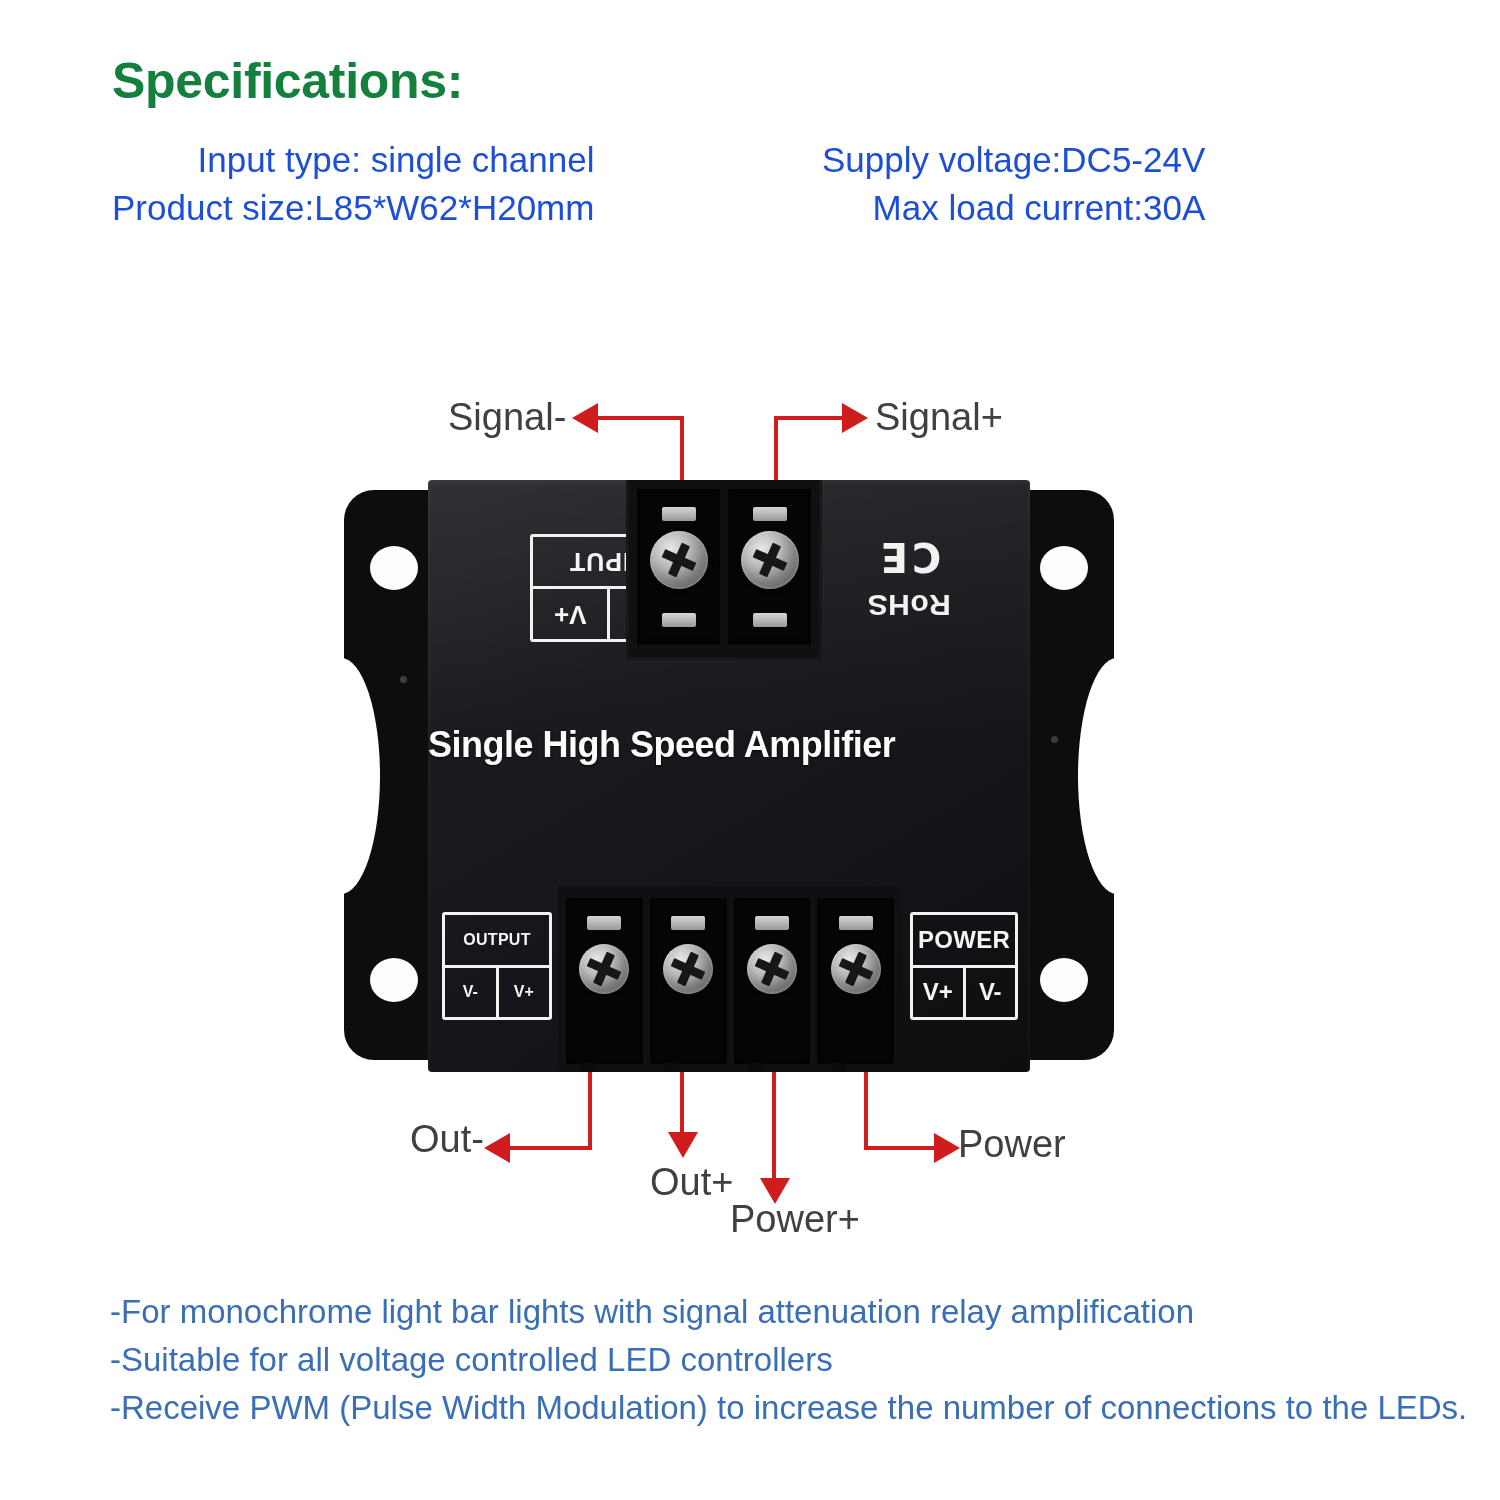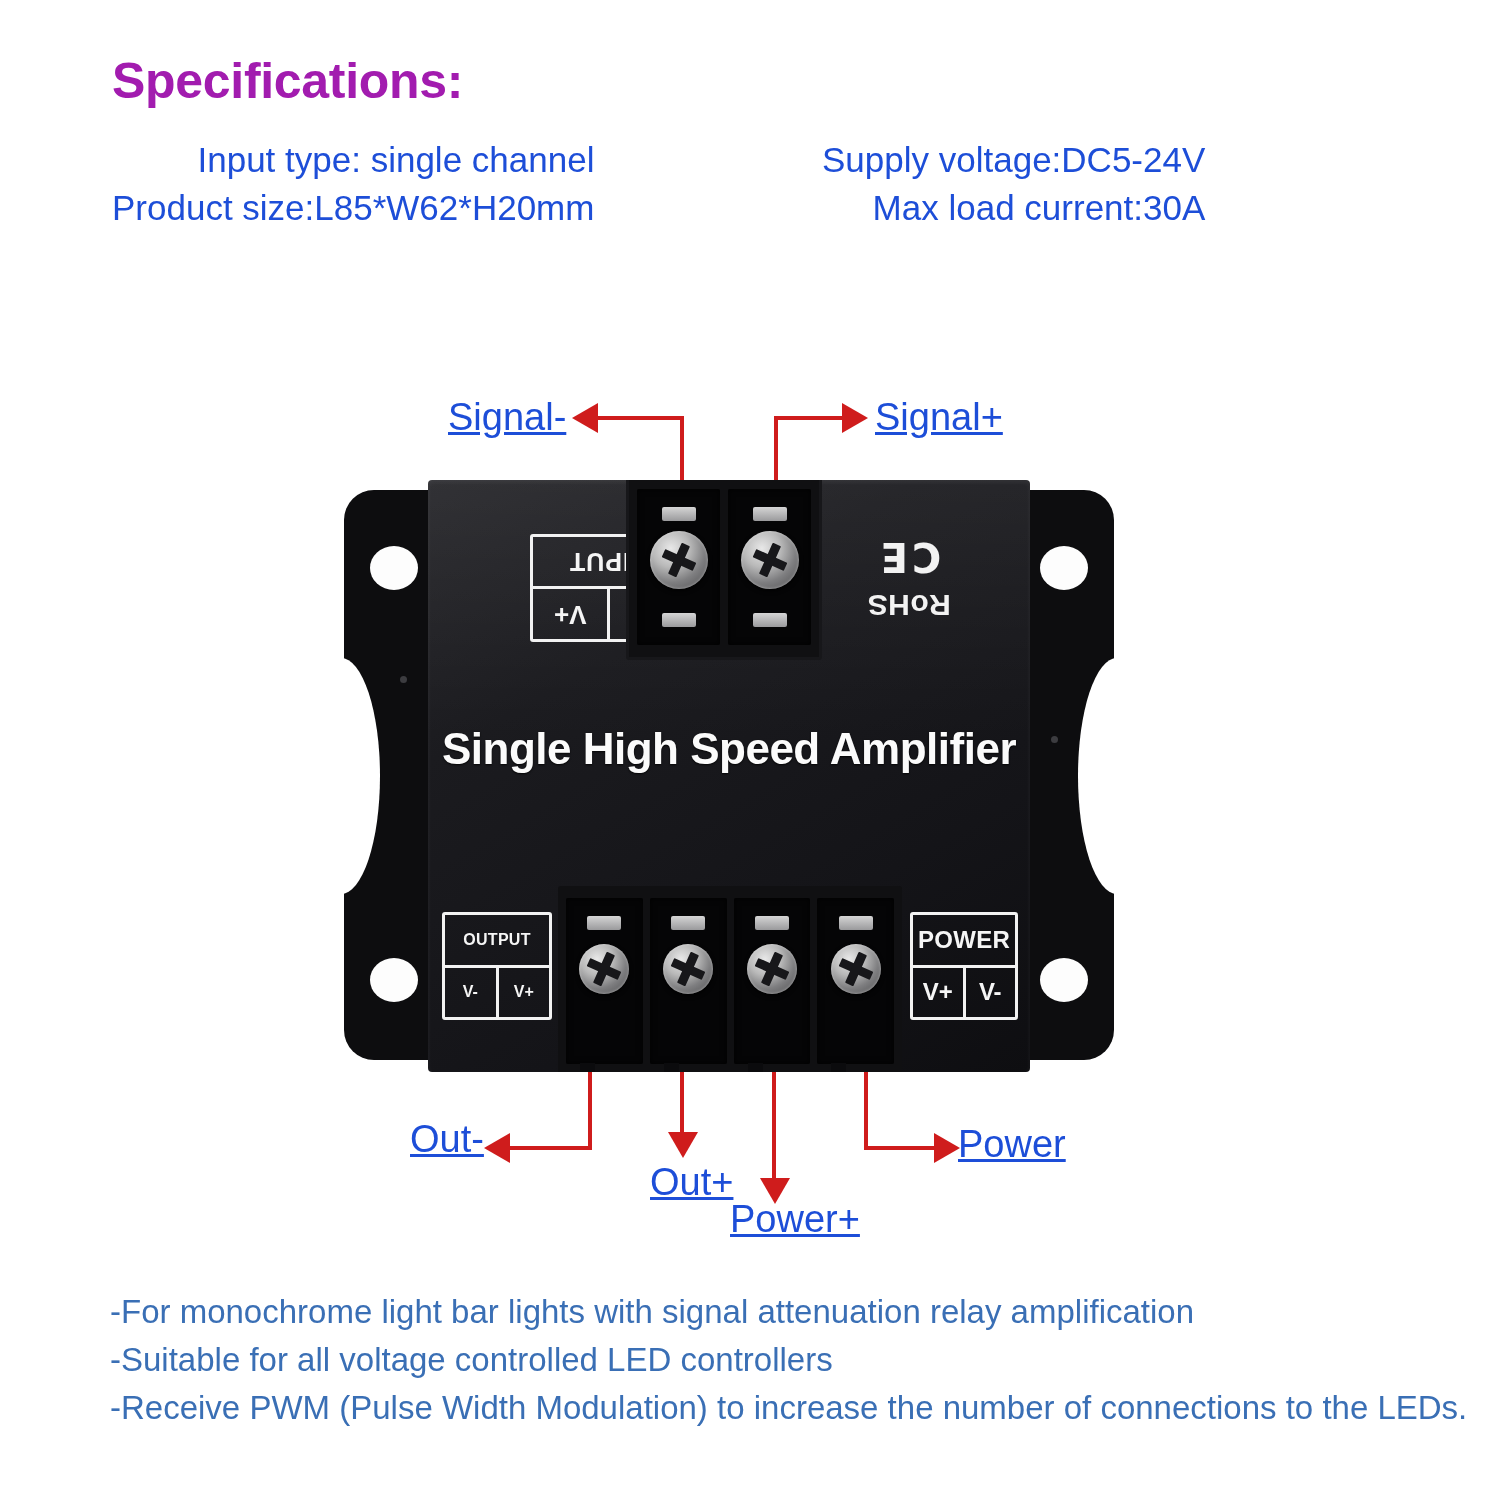--- a/index.html
+++ b/index.html
@@ -17,21 +17,21 @@
     -webkit-font-smoothing: antialiased;
   }
 
   
   #spec-heading {
     position: absolute;
     left: 112px;
     top: 52px;
     font-size: 50px;
     font-weight: bold;
-    color: #a21caf;
+    color: #15803d;
     letter-spacing: -0.3px;
     white-space: nowrap;
   }
 
   .spec-col {
     position: absolute;
     color: #1d4ed8;
     font-size: 35px;
     line-height: 48px;
     white-space: nowrap;
@@ -46,25 +46,24 @@
     position: absolute;
     left: 330px;
     top: 380px;
     width: 800px;
     height: 870px;
   }
 
   
   .anno-label {
     position: absolute;
-    color: #1d4ed8;
+    color: #404040;
     font-size: 38px;
     line-height: 38px;
     white-space: nowrap;
-    text-decoration: underline;
   }
   #label-signal-minus { left: 118px;  top: 18px;  }
   #label-signal-plus  { left: 545px;  top: 18px;  }
   #label-out-minus    { left: 80px;   top: 740px; }
   #label-out-plus     { left: 320px;  top: 775px; margin-top: 8px; }
   #label-power-plus   { left: 400px;  top: 820px; }
   #label-power        { left: 628px;  top: 745px; }
 
   
   .lead-v, .lead-h {
@@ -243,23 +242,23 @@
     font-weight: bold;
     letter-spacing: 4px;
     font-family: "DejaVu Sans", sans-serif;
   }
 
   
   #product-title {
     position: absolute;
     left: 0; right: 0;
     top: 244px;
-    text-align: center;
+    text-align: left;
     color: #fbfbfb;
-    font-size: 44px;
+    font-size: 36px;
     font-weight: bold;
     letter-spacing: -0.5px;
     text-shadow: 0 1px 2px rgba(0,0,0,0.8);
   }
   #product-rating {
     position: absolute;
     left: 0; right: 0;
     top: 324px;
     text-align: center;
     color: #fbfbfb;

